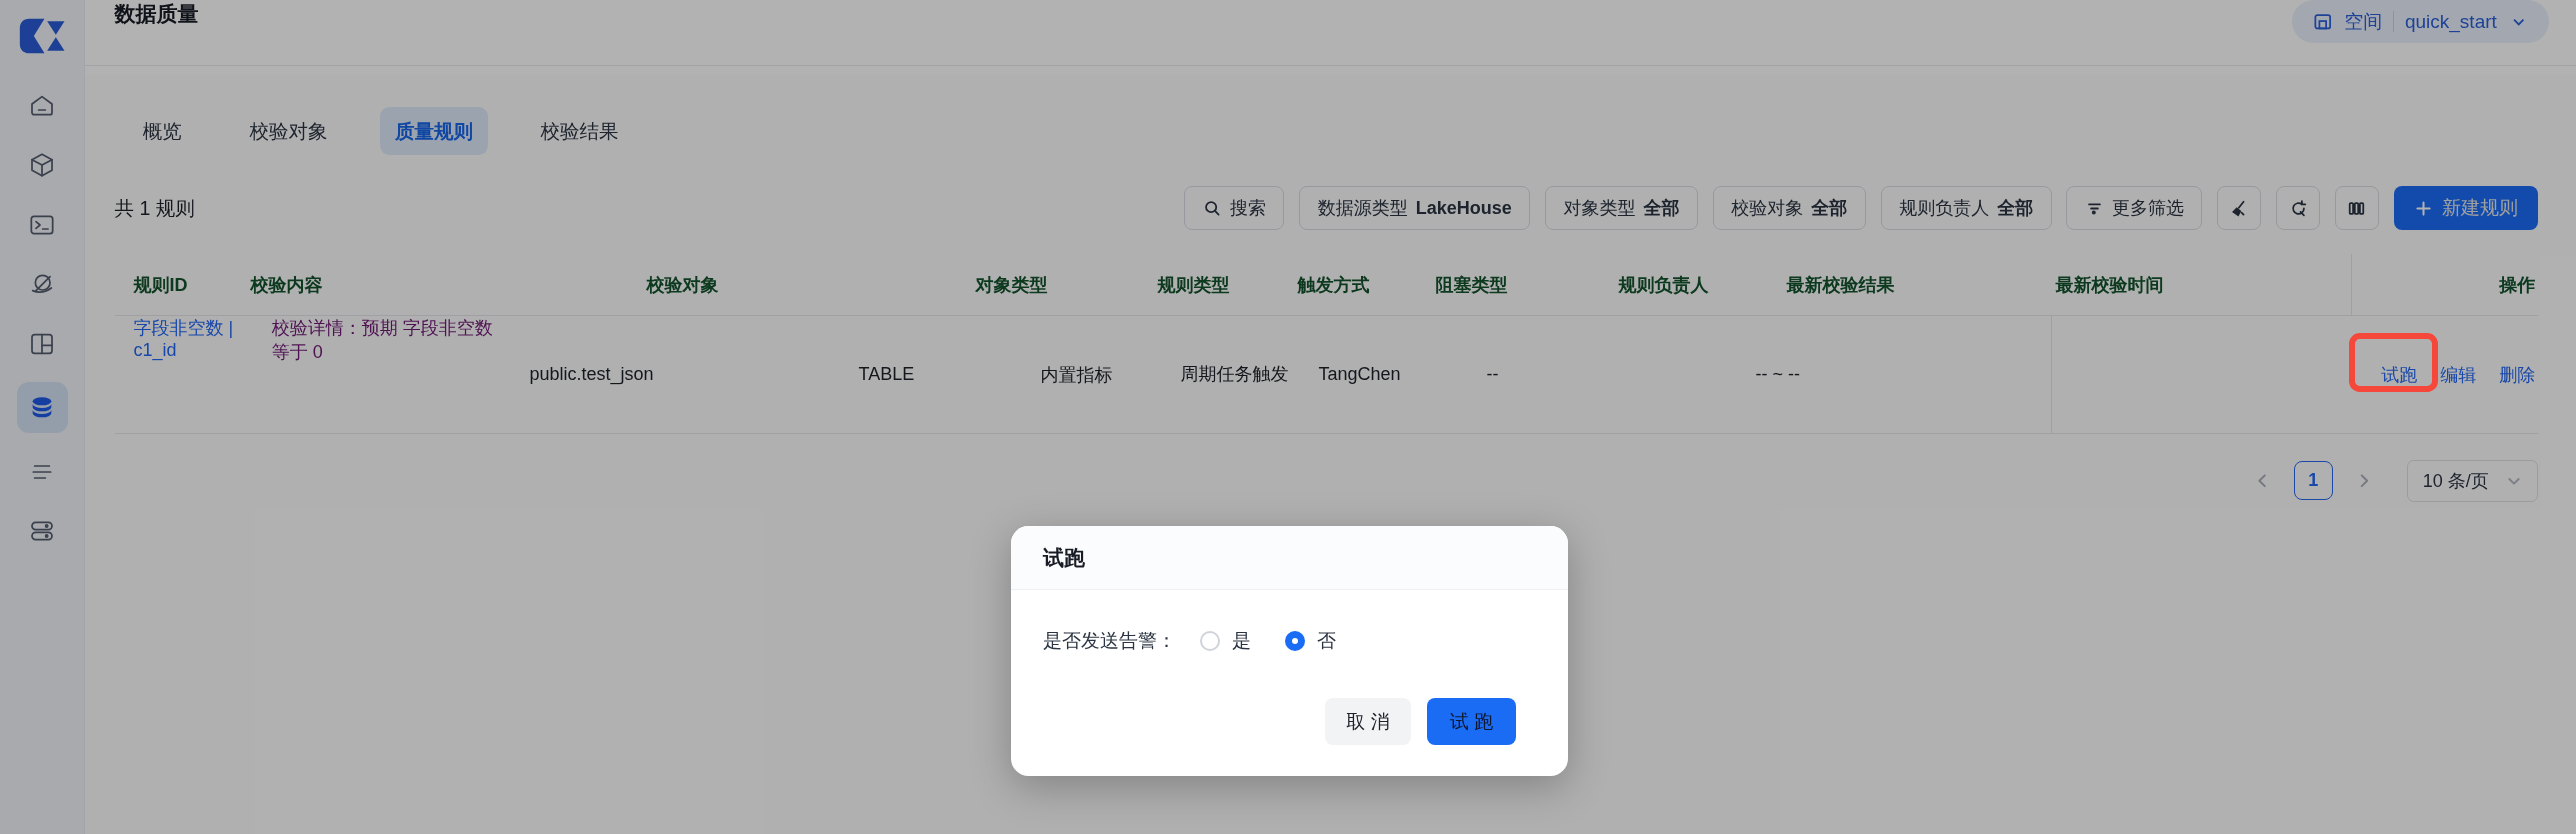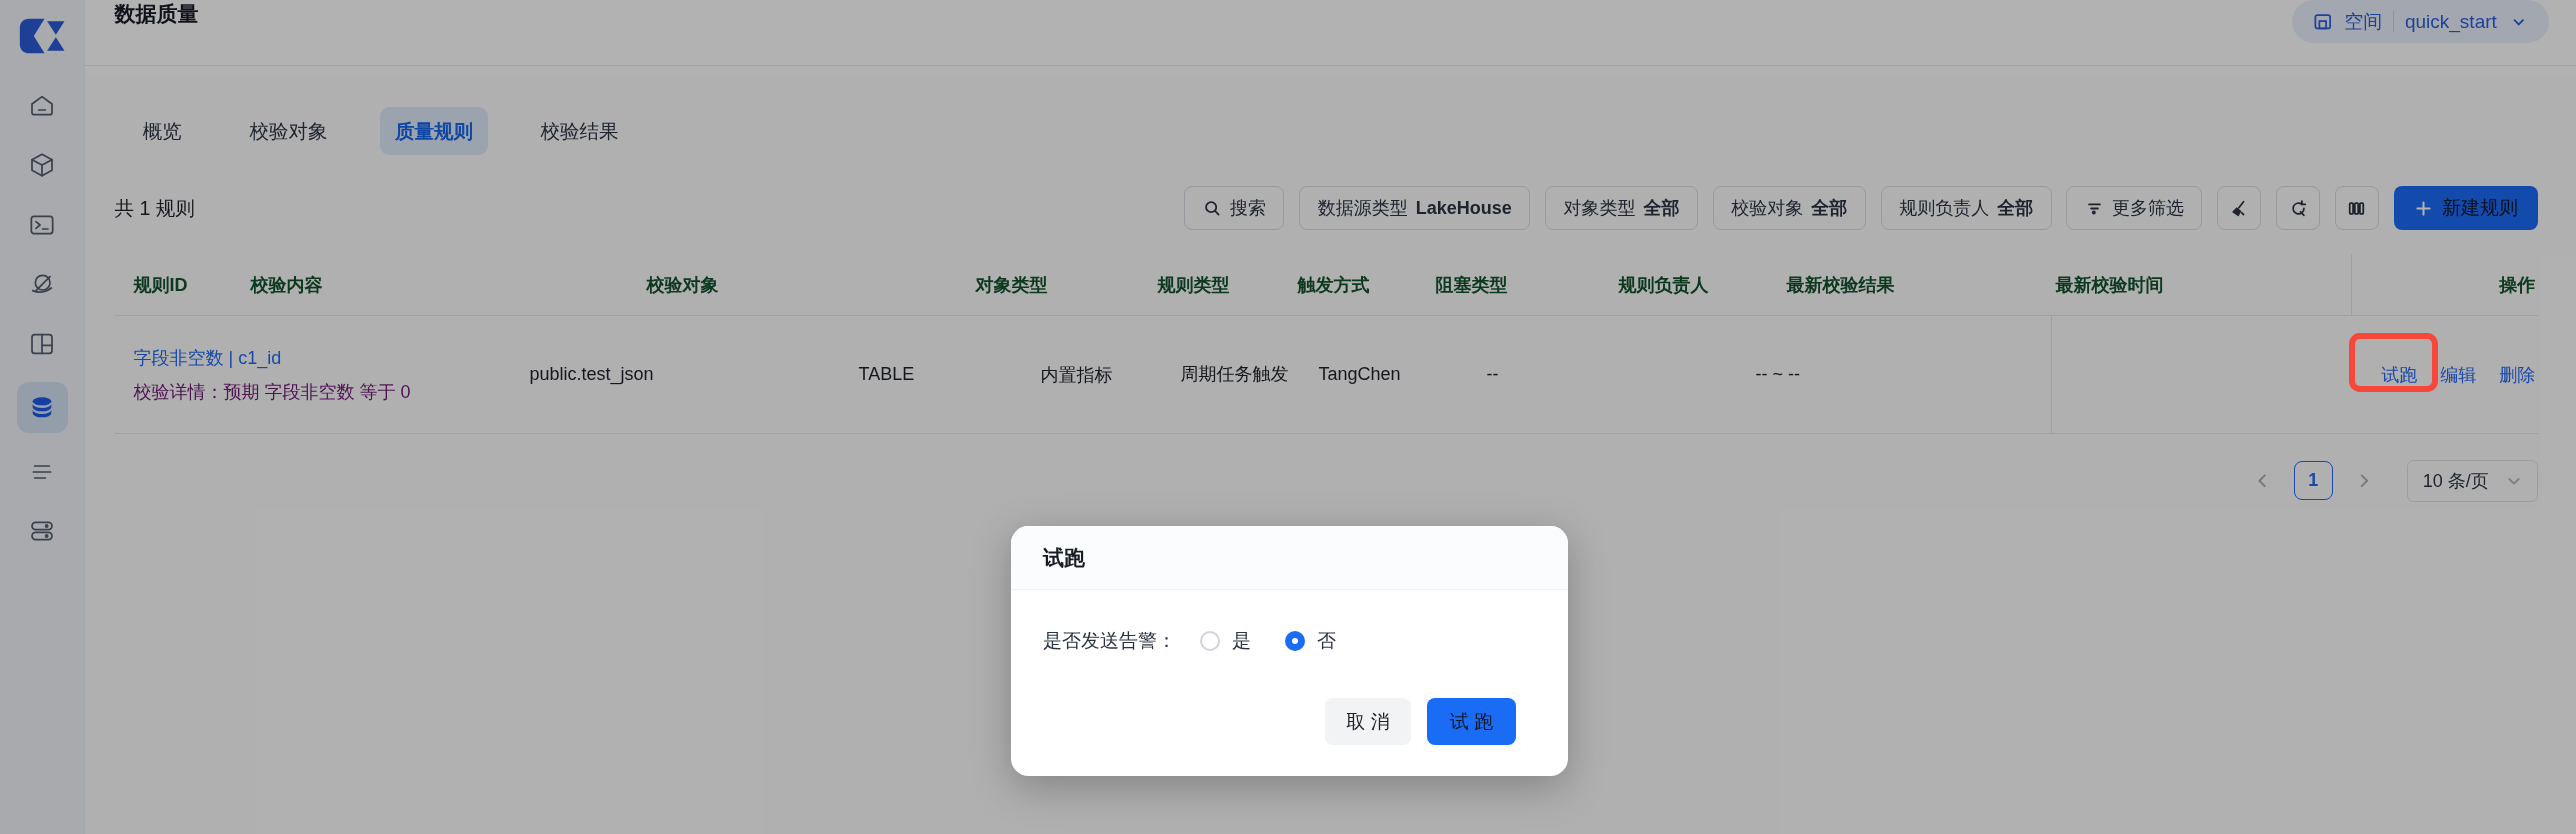--- a/index.html
+++ b/index.html
@@ -48,37 +48,37 @@
   .total-text { font-size:19.5px; color:#1d2129; }
   .filters { margin-left:auto; display:flex; align-items:center; gap:14.8px; }
   .f-btn {
     height:44px; border:1.3px solid #d8dce4; border-radius:8px; background:#fdfdfe;
     display:flex; align-items:center; gap:8px; padding:0 17.5px; font-size:18px; color:#2b3442; cursor:pointer;
   }
   .f-btn .val { font-weight:600; }
   .f-btn svg { width:19px; height:19px; stroke:#2b3442; fill:none; stroke-width:2.6; stroke-linecap:round; }
   .icon-btn { width:44px; padding:0; justify-content:center; }
   .primary-btn {
-    height:44px; border-radius:8px; background:#1a6cf5; color:#0f172a; border:none;
+    height:44px; border-radius:8px; background:#1a6cf5; color:#e5e5e5; border:none;
     display:flex; align-items:center; gap:9.4px; padding:0 20px; font-size:19px; cursor:pointer;
   }
   .primary-btn svg { width:19px; height:19px; stroke:#ffffff; fill:none; stroke-width:3; stroke-linecap:round; }
   
   .table { margin:24px 38px 0 29.5px; }
   .t-row { display:flex; align-items:stretch; padding-left:19px; border-bottom:1.3px solid #e5e6eb; }
   .t-head { height:62px; }
   .t-head .cell { font-weight:600; font-size:18px; color:#14532d; display:flex; align-items:center; }
   .t-body { height:118px; }
   .t-body .cell { font-size:18px; color:#1d2129; display:flex; align-items:center; }
   .cell { flex:none; padding-right:16px; }
   .c0{width:117px;} .c1{width:396px;} .c2{width:329px;} .c3{width:182px;} .c4{width:140px;}
   .c5{width:138px;} .c6{width:183px;} .c7{width:168px;} .c8{width:269px;} .c9{width:295px;}
   .c10{ flex:1; justify-content:flex-end; border-left:1.3px solid #e5e6eb; padding-right:2.7px; }
   .t-head .c10 { justify-content:flex-end; }
-  .content-cell { flex-direction:column; align-items:flex-start !important; justify-content:center; gap:9.4px; }
+  .content-cell { flex-direction:row; align-items:flex-start !important; justify-content:center; gap:9.4px; }
   .link { color:#2468f2; cursor:pointer; }
   .detail-text { color:#701a75; font-size:18px; }
   .wrap-cell { line-height:1.55; align-items:center; }
   .badge {
     background:#fff2e8; color:#fa541c; font-size:17px; padding:6.7px 12px; border-radius:5.4px;
   }
   .actions { display:flex; gap:23px; }
   .actions .link { font-size:18px; }
   
   .pagination {

